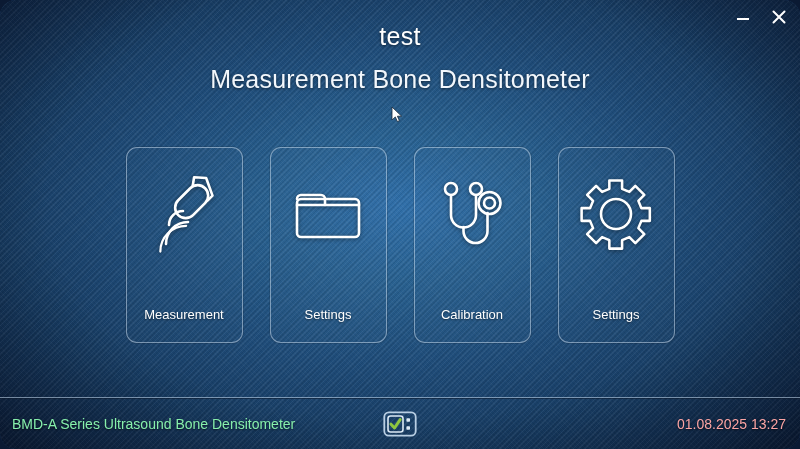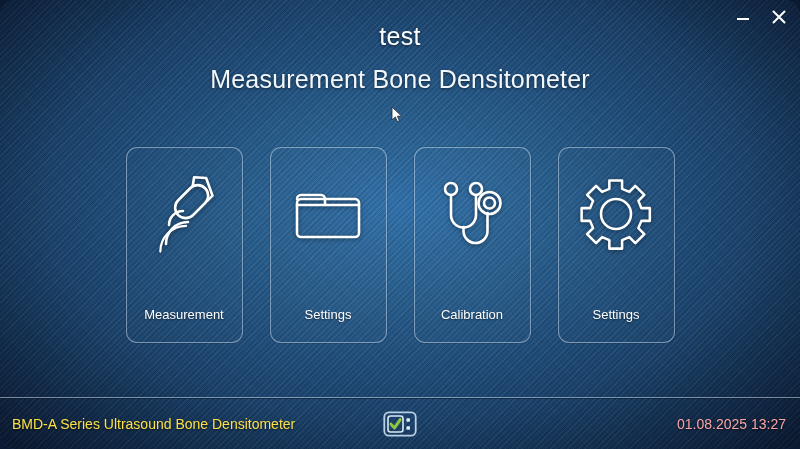--- a/index.html
+++ b/index.html
@@ -183,21 +183,21 @@
     top: 399px;
     height: 50px;
     display: flex;
     align-items: center;
     z-index: 6;
   }
   .status-left {
     position: absolute;
     left: 12px;
     font-size: 14px;
-    color: #fde047;
+    color: #86efac;
     text-shadow: 0 1px 2px rgba(0,0,0,0.6);
     white-space: nowrap;
   }
   .status-center {
     position: absolute;
     left: 0;
     right: 0;
     display: flex;
     justify-content: center;
     align-items: center;

